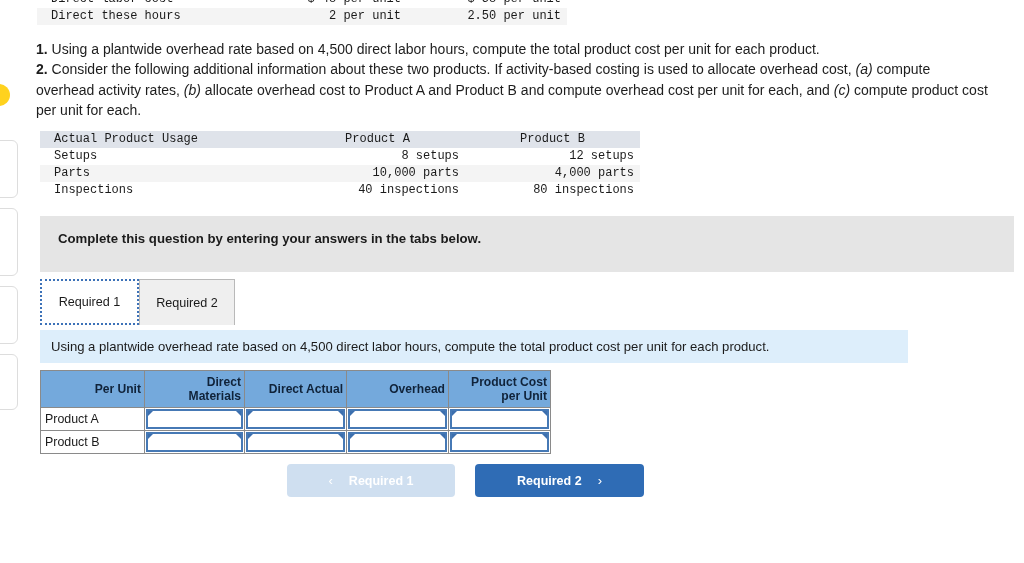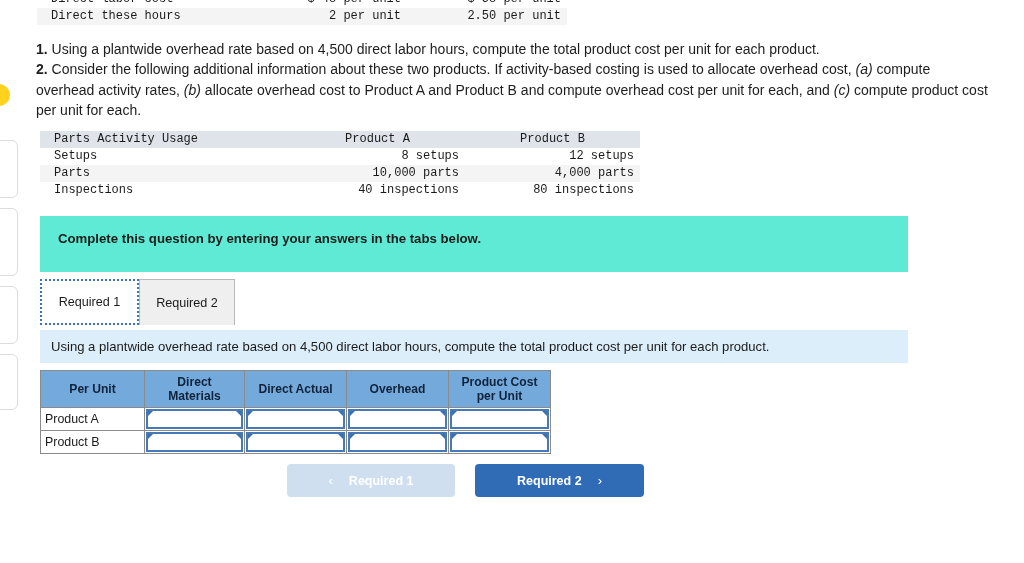--- a/index.html
+++ b/index.html
@@ -93,23 +93,23 @@
   }
   .question-block .num { font-weight: bold; }
   .question-block i { font-style: italic; }
   .q-line { margin: 0; }
 
   
   .gray-banner {
     position: absolute;
     left: 40px;
     top: 216px;
-    width: 868px;
+    width: 974px;
     height: 56px;
-    background: #5eead4;
+    background: #e5e5e5;
     box-sizing: border-box;
   }
   .gray-banner span {
     position: absolute;
     left: 18px;
     top: 15px;
     font-size: 13.2px;
     font-weight: bold;
     color: #1b1b1b;
   }
@@ -180,21 +180,21 @@
   .answer-grid td {
     border: 1px solid #8a8a8a;
     box-sizing: border-box;
     padding: 0;
   }
   .answer-grid th {
     background: #74a9dc;
     color: #10233a;
     font-size: 12.1px;
     font-weight: bold;
-    text-align: center;
+    text-align: right;
     height: 37px;
     line-height: 14px;
     padding: 0 3px;
   }
   .answer-grid td.rowlabel {
     background: #ffffff;
     font-size: 12.4px;
     font-weight: normal;
     color: #1b1b1b;
     height: 23px;
@@ -302,21 +302,21 @@
 
 <div class="question-block">
   <p class="q-line"><span class="num">1.</span><span> Using a plantwide overhead rate based on 4,500 direct labor hours, compute the total product cost per unit for each product.</span></p>
   <p class="q-line"><span class="num">2.</span><span> Consider the following additional information about these two products. If activity-based costing is used to allocate overhead cost, </span><i>(a)</i><span> compute overhead activity rates, </span><i>(b)</i><span> allocate overhead cost to Product A and Product B and compute overhead cost per unit for each, and </span><i>(c)</i><span> compute product cost per unit for each.</span></p>
 </div>
 
 <table class="mono-table" id="activity-table">
   <colgroup><col class="c-lbl"><col class="c-a"><col class="c-b"></colgroup>
   <tbody>
     <tr class="row-head">
-      <td class="lbl">Parts Activity Usage</td>
+      <td class="lbl">Actual Product Usage</td>
       <td class="hdr">Product A</td>
       <td class="hdr">Product B</td>
     </tr>
     <tr>
       <td class="lbl">Setups</td>
       <td class="val">8 setups</td>
       <td class="val">12 setups</td>
     </tr>
     <tr class="row-shade">
       <td class="lbl">Parts</td>

